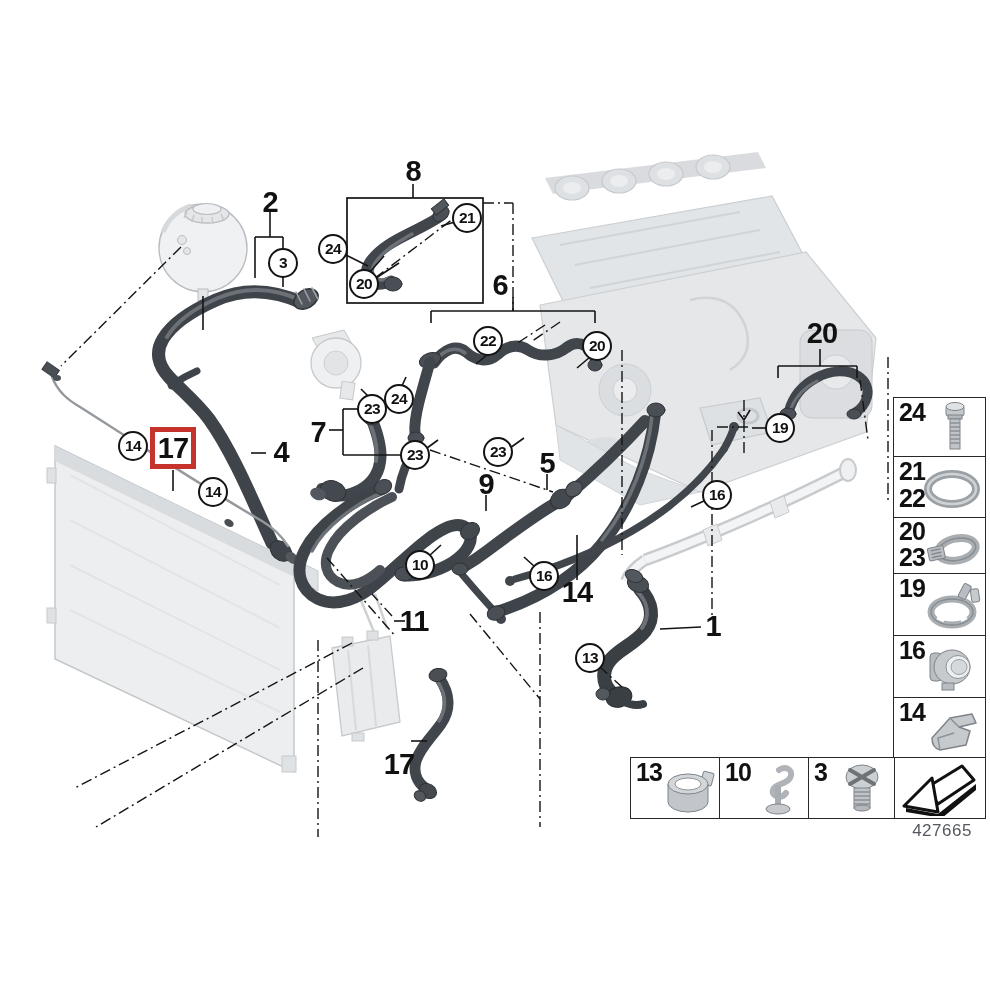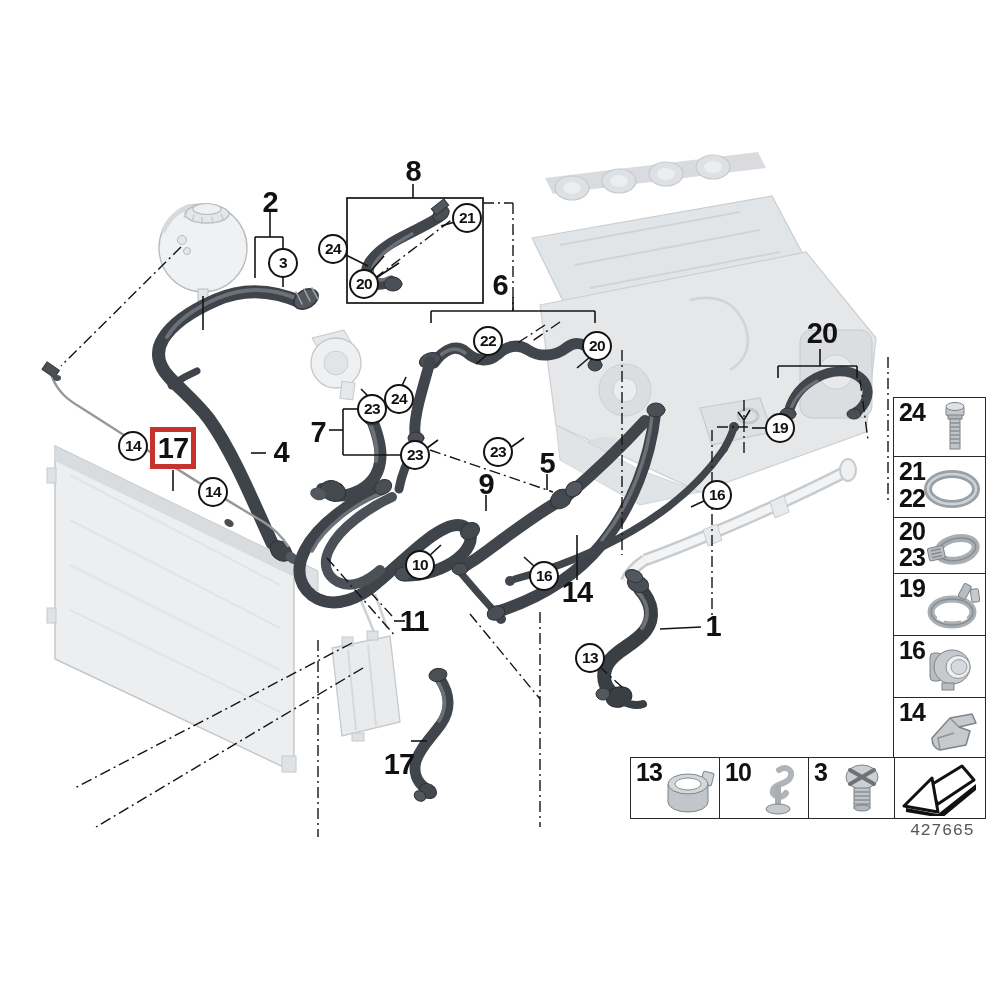--- a/index.html
+++ b/index.html
@@ -17,21 +17,21 @@
       display:flex;align-items:center;justify-content:center;letter-spacing:-1px;}
 
   
   .lbox{position:absolute;border:1.8px solid #26292c;background:#fff;box-sizing:border-box;z-index:5;}
   .lnum{position:absolute;left:5px;top:1px;font-weight:bold;font-size:25px;color:#111;line-height:1.05;
       letter-spacing:-1px;}
   .lnum.second{top:28px;}
   .licon{position:absolute;}
 
   .partnum{position:absolute;left:898px;top:821px;width:88px;text-align:center;
-      font-size:17px;color:#55595d;letter-spacing:0.5px;z-index:5;font-family:Liberation Mono, monospace;}
+      font-size:17px;color:#55595d;letter-spacing:0.5px;z-index:5;}
 </style>
 </head>
 <body>
 
 <div class="stage">
 
 <svg class="art" width="990" height="990" viewBox="0 0 990 990">
   <defs></defs>
 
   <g opacity="0.92">

